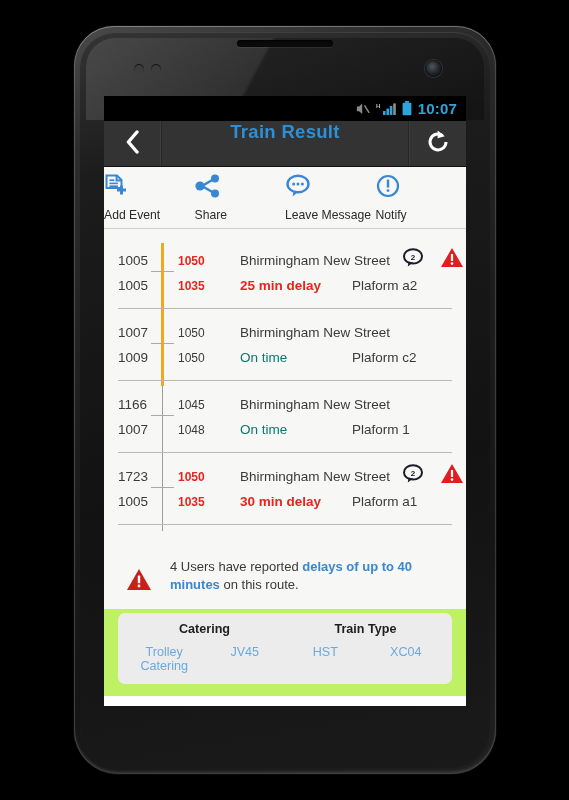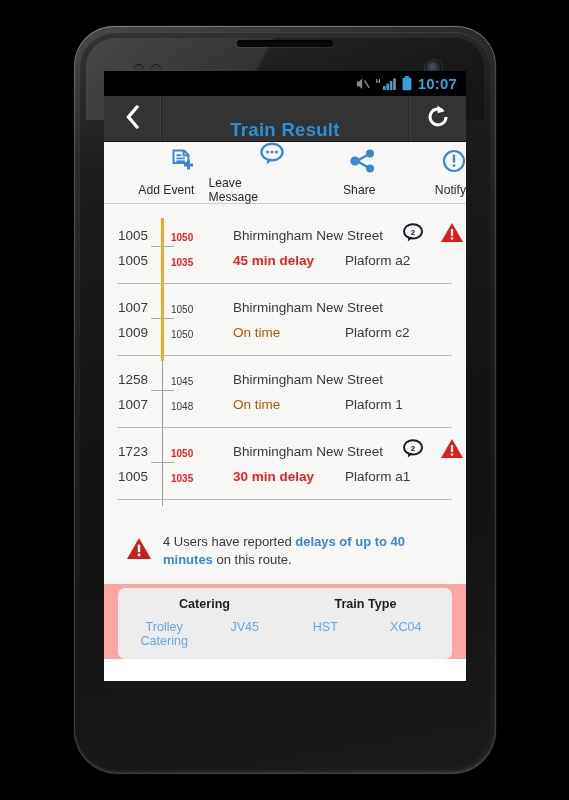--- a/index.html
+++ b/index.html
@@ -72,21 +72,21 @@
     right: 54px; top: 34px;
     width: 17px; height: 17px; border-radius: 50%;
     background: radial-gradient(circle at 42% 38%, #4e5560 0%, #22262c 48%, #101216 100%);
     box-shadow: 0 0 0 1px rgba(120,130,145,.28), inset 0 0 3px rgba(0,0,0,.9);
   }
 
   
   #phone-screen {
     position: absolute;
     left: 104px;
-    top: 71px;
+    top: 96px;
     width: 362px;
     height: 610px;
     background: #f3f3f1;
     overflow: hidden;
   }
 
   
   #status-bar {
     height: 25px;
     background: #000000;
@@ -115,21 +115,21 @@
   }
   #nav-back-button {
     width: 58px;
     display: flex; align-items: center; justify-content: center;
     border-right: 1px solid #262626;
     box-shadow: inset -1px 0 0 #3d3d3d;
     cursor: pointer;
   }
   #nav-title-area {
     flex: 1;
-    display: flex; align-items: flex-end; justify-content: center;
+    display: flex; align-items: flex-start; justify-content: center;
   }
   #nav-title {
     color: #2e8fd4;
     font-size: 18.5px;
     font-weight: bold;
     letter-spacing: .3px;
   }
   #nav-refresh-button {
     width: 58px;
     display: flex; align-items: center; justify-content: center;
@@ -143,25 +143,24 @@
     height: 62px;
     background: #f7f7f5;
     display: flex;
     align-items: center;
     border-bottom: 1px solid #cfcfcb;
   }
   .action-item {
     flex: 1;
     display: flex;
     flex-direction: column;
-    align-items: flex-end;
+    align-items: flex-start;
     justify-content: center;
     gap: 9px;
     cursor: pointer;
-    margin-left: 14px;
   }
   .action-icon { height: 26px; display: flex; align-items: center; justify-content: center; }
   .action-label {
     font-size: 12.2px;
     color: #2b2b2b;
   }
 
   
   #results-list {
     position: relative;
@@ -217,69 +216,69 @@
   }
   .row-line.first { padding-top: 10px; height: 31px; }
 
   .col-sched {
     width: 44px;
     font-size: 13.5px;
     color: #3a3a3a;
   }
   .col-est {
     width: 62px;
-    margin-left: 9px;
-    font-size: 10px;
+    margin-left: 16px;
+    font-size: 12px;
     color: #3a3a3a;
   }
   .col-dest {
     flex: 1;
     font-size: 13.5px;
     color: #3a3a3a;
   }
   .col-status {
     width: 112px;
     font-size: 13.5px;
-    color: #a16207;
+    color: #0f766e;
   }
   .col-platform {
     flex: 1;
     font-size: 13.5px;
     color: #3a3a3a;
   }
   .delayed { color: #e8241f; font-weight: bold; }
   .row-icons {
     position: absolute;
     right: 2px;
     top: 10px;
     display: flex;
     align-items: center;
     gap: 16px;
   }
 
   
   #alert-banner {
     display: flex;
-    align-items: center;
-    gap: 11px;
+    align-items: flex-end;
+    gap: 18px;
     padding: 16px 20px 14px 22px;
     background: #f7f7f5;
   }
   #alert-banner-text {
     font-size: 13px;
     color: #3a3a3a;
     line-height: 1.42;
     padding-top: 1px;
   }
   .alert-highlight { color: #3a87d4; font-weight: bold; }
 
   
   #info-table-wrap {
-    padding: 4px 14px 0 14px;
-    background: #fca5a5;
+    padding: 4px 14px 12px 14px;
+    background: #bef264;
   }
   #info-table {
     background: #ececed;
     border-radius: 7px;
     padding: 9px 6px 11px 6px;
   }
   .info-row { display: flex; }
   .info-cell {
     flex: 1;
     text-align: center;
@@ -365,41 +364,41 @@
           <rect x="16" y="11.5" width="3" height="9" fill="#3a87d4"></rect>
           <rect x="13" y="14.5" width="9" height="3" fill="#3a87d4"></rect>
         </svg>
       </span>
       <span class="action-label">Add Event</span>
     </div>
 
     <div class="action-item">
       <span class="action-icon">
         <svg width="26" height="24" viewBox="0 0 26 24">
+          <line x1="7" y1="12" x2="19" y2="5" stroke="#3a87d4" stroke-width="2.6"></line>
+          <line x1="7" y1="12" x2="19" y2="19" stroke="#3a87d4" stroke-width="2.6"></line>
+          <circle cx="20" cy="4.5" r="4" fill="#3a87d4"></circle>
+          <circle cx="20" cy="19.5" r="4" fill="#3a87d4"></circle>
+          <circle cx="5" cy="12" r="4.6" fill="#3a87d4"></circle>
+        </svg>
+      </span>
+      <span class="action-label">Share</span>
+    </div>
+
+    <div class="action-item">
+      <span class="action-icon">
+        <svg width="26" height="24" viewBox="0 0 26 24">
           <ellipse cx="13" cy="10" rx="10.5" ry="8.3" fill="none" stroke="#3a87d4" stroke-width="2.4"></ellipse>
           <path d="M8.6 16.6 L7.6 22.4 L13.6 17.6 Z" fill="#3a87d4"></path>
           <circle cx="8.6" cy="10" r="1.5" fill="#3a87d4"></circle>
           <circle cx="13" cy="10" r="1.5" fill="#3a87d4"></circle>
           <circle cx="17.4" cy="10" r="1.5" fill="#3a87d4"></circle>
         </svg>
       </span>
       <span class="action-label">Leave Message</span>
-    </div>
-
-    <div class="action-item">
-      <span class="action-icon">
-        <svg width="26" height="24" viewBox="0 0 26 24">
-          <line x1="7" y1="12" x2="19" y2="5" stroke="#3a87d4" stroke-width="2.6"></line>
-          <line x1="7" y1="12" x2="19" y2="19" stroke="#3a87d4" stroke-width="2.6"></line>
-          <circle cx="20" cy="4.5" r="4" fill="#3a87d4"></circle>
-          <circle cx="20" cy="19.5" r="4" fill="#3a87d4"></circle>
-          <circle cx="5" cy="12" r="4.6" fill="#3a87d4"></circle>
-        </svg>
-      </span>
-      <span class="action-label">Share</span>
     </div>
 
     <div class="action-item">
       <span class="action-icon">
         <svg width="24" height="24" viewBox="0 0 24 24">
           <circle cx="12" cy="12" r="10" fill="none" stroke="#3a87d4" stroke-width="2.2"></circle>
           <rect x="10.8" y="5.6" width="2.4" height="8" fill="#3a87d4"></rect>
           <circle cx="12" cy="16.6" r="1.4" fill="#3a87d4"></circle>
         </svg>
       </span>
@@ -416,21 +415,21 @@
     <div class="result-row">
       <div class="row-tick"></div>
       <div class="row-line first">
         <span class="col-sched">1005</span>
         <span class="col-est delayed">1050</span>
         <span class="col-dest">Bhirmingham New Street</span>
       </div>
       <div class="row-line">
         <span class="col-sched">1005</span>
         <span class="col-est delayed">1035</span>
-        <span class="col-status delayed">45 min delay</span>
+        <span class="col-status delayed">25 min delay</span>
         <span class="col-platform">Plaform a2</span>
       </div>
       <div class="row-icons">
         <span>
           <svg width="22" height="20" viewBox="0 0 22 20">
             <ellipse cx="11" cy="8.4" rx="9" ry="7.2" fill="none" stroke="#1b1b2b" stroke-width="2"></ellipse>
             <path d="M6.6 13.6 L5.8 18.6 L11 14.6 Z" fill="#1b1b2b"></path>
             <text x="11" y="11.6" text-anchor="middle" font-family="Liberation Sans, sans-serif" font-size="8" font-weight="bold" fill="#1b1b2b">2</text>
           </svg>
         </span>
@@ -457,21 +456,21 @@
         <span class="col-est">1050</span>
         <span class="col-status">On time</span>
         <span class="col-platform">Plaform c2</span>
       </div>
       <div class="row-sep"></div>
     </div>
 
     <div class="result-row">
       <div class="row-tick"></div>
       <div class="row-line first">
-        <span class="col-sched">1258</span>
+        <span class="col-sched">1166</span>
         <span class="col-est">1045</span>
         <span class="col-dest">Bhirmingham New Street</span>
       </div>
       <div class="row-line">
         <span class="col-sched">1007</span>
         <span class="col-est">1048</span>
         <span class="col-status">On time</span>
         <span class="col-platform">Plaform 1</span>
       </div>
       <div class="row-sep"></div>

